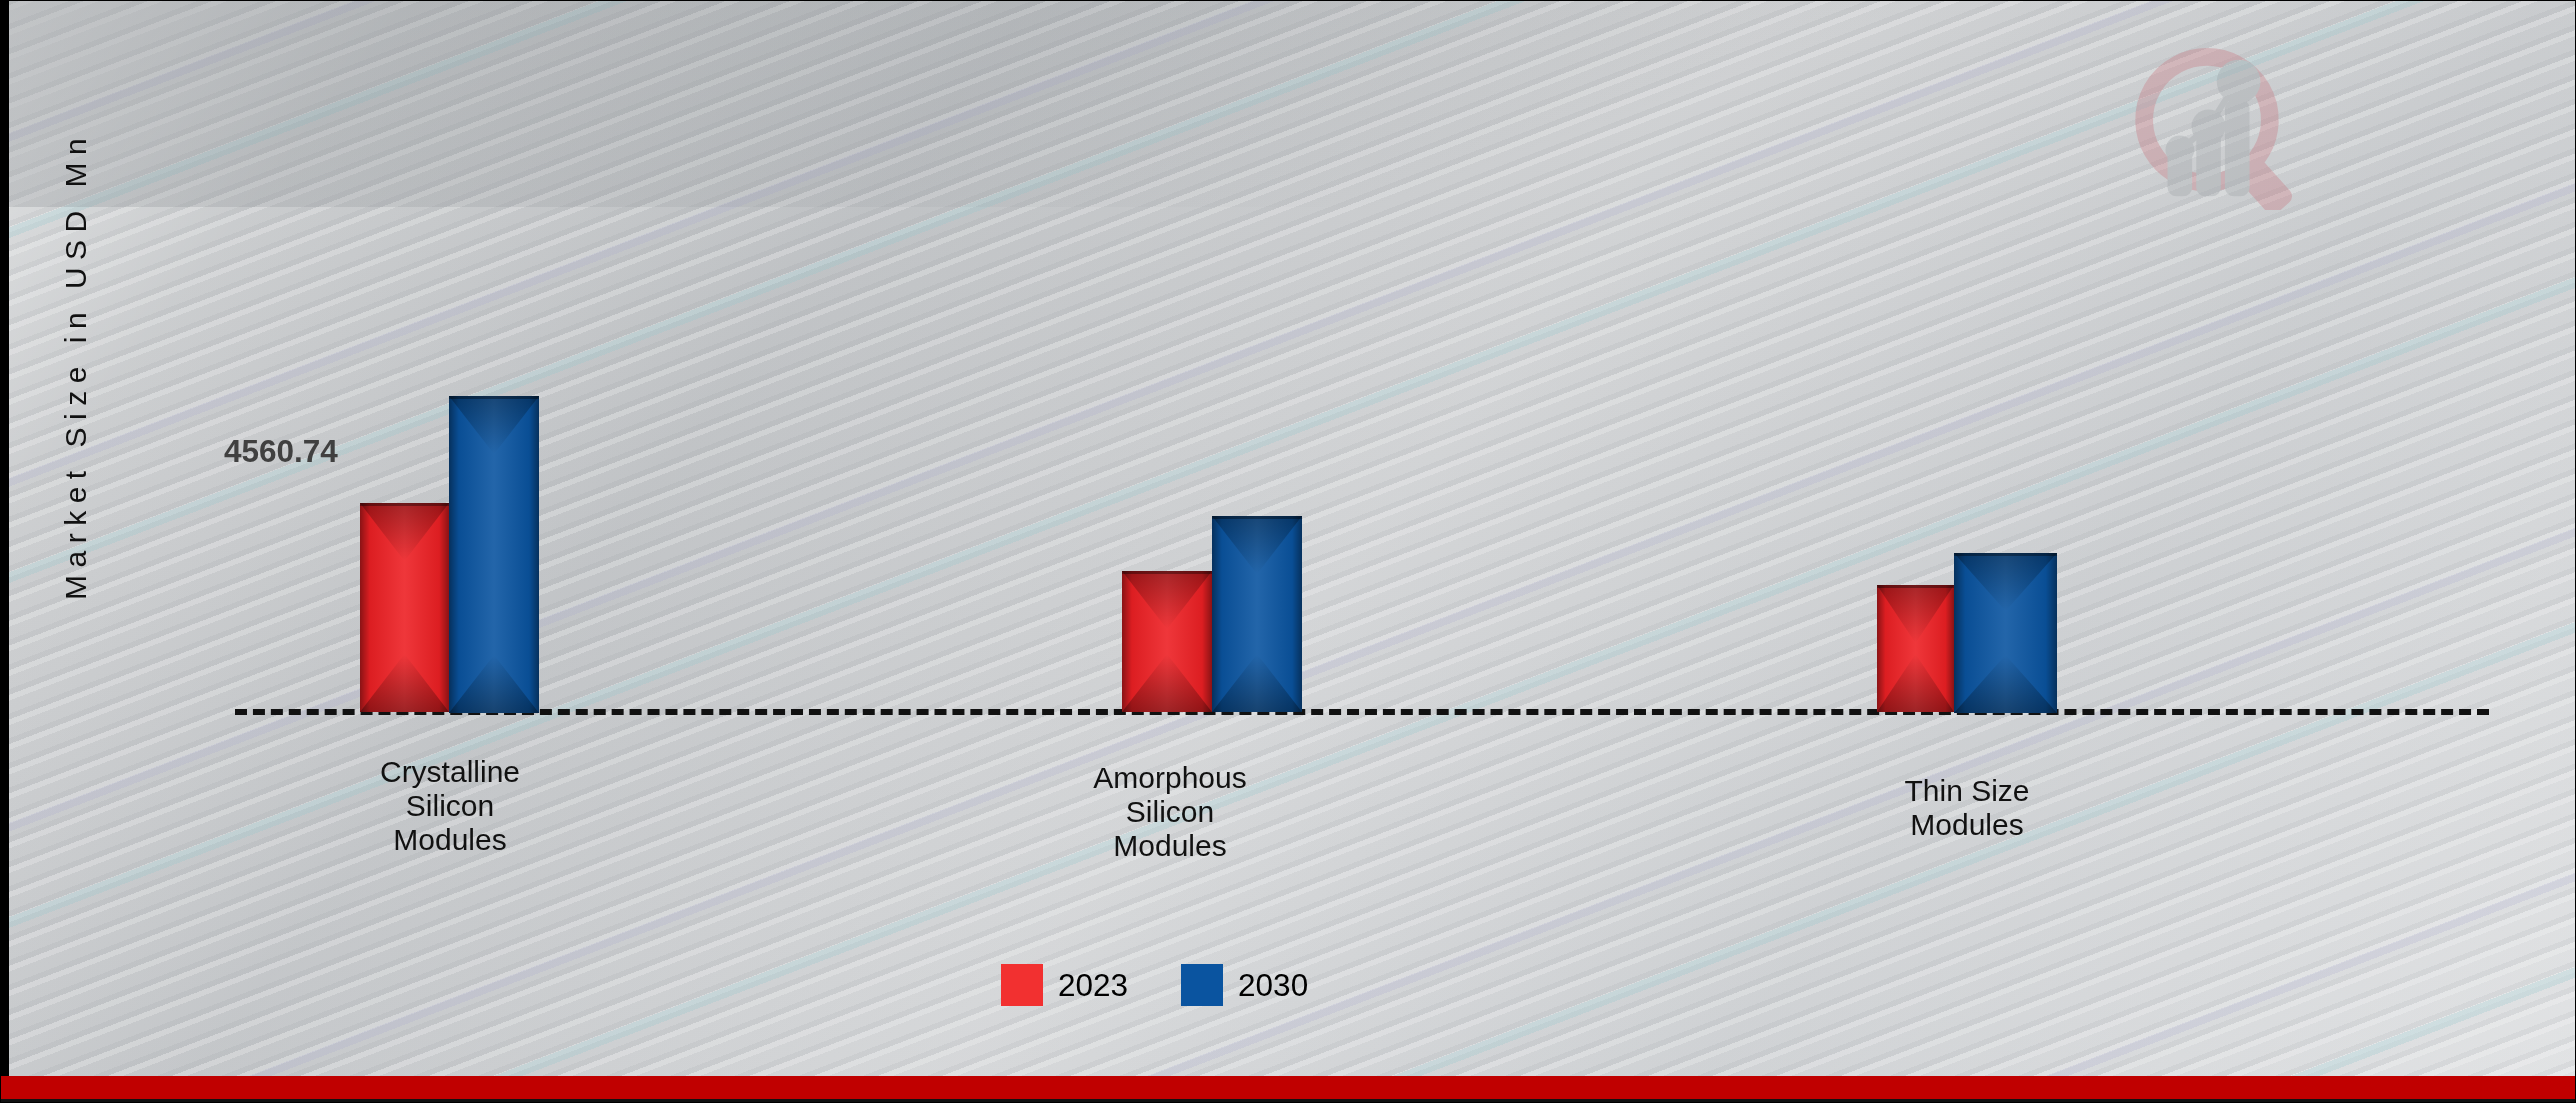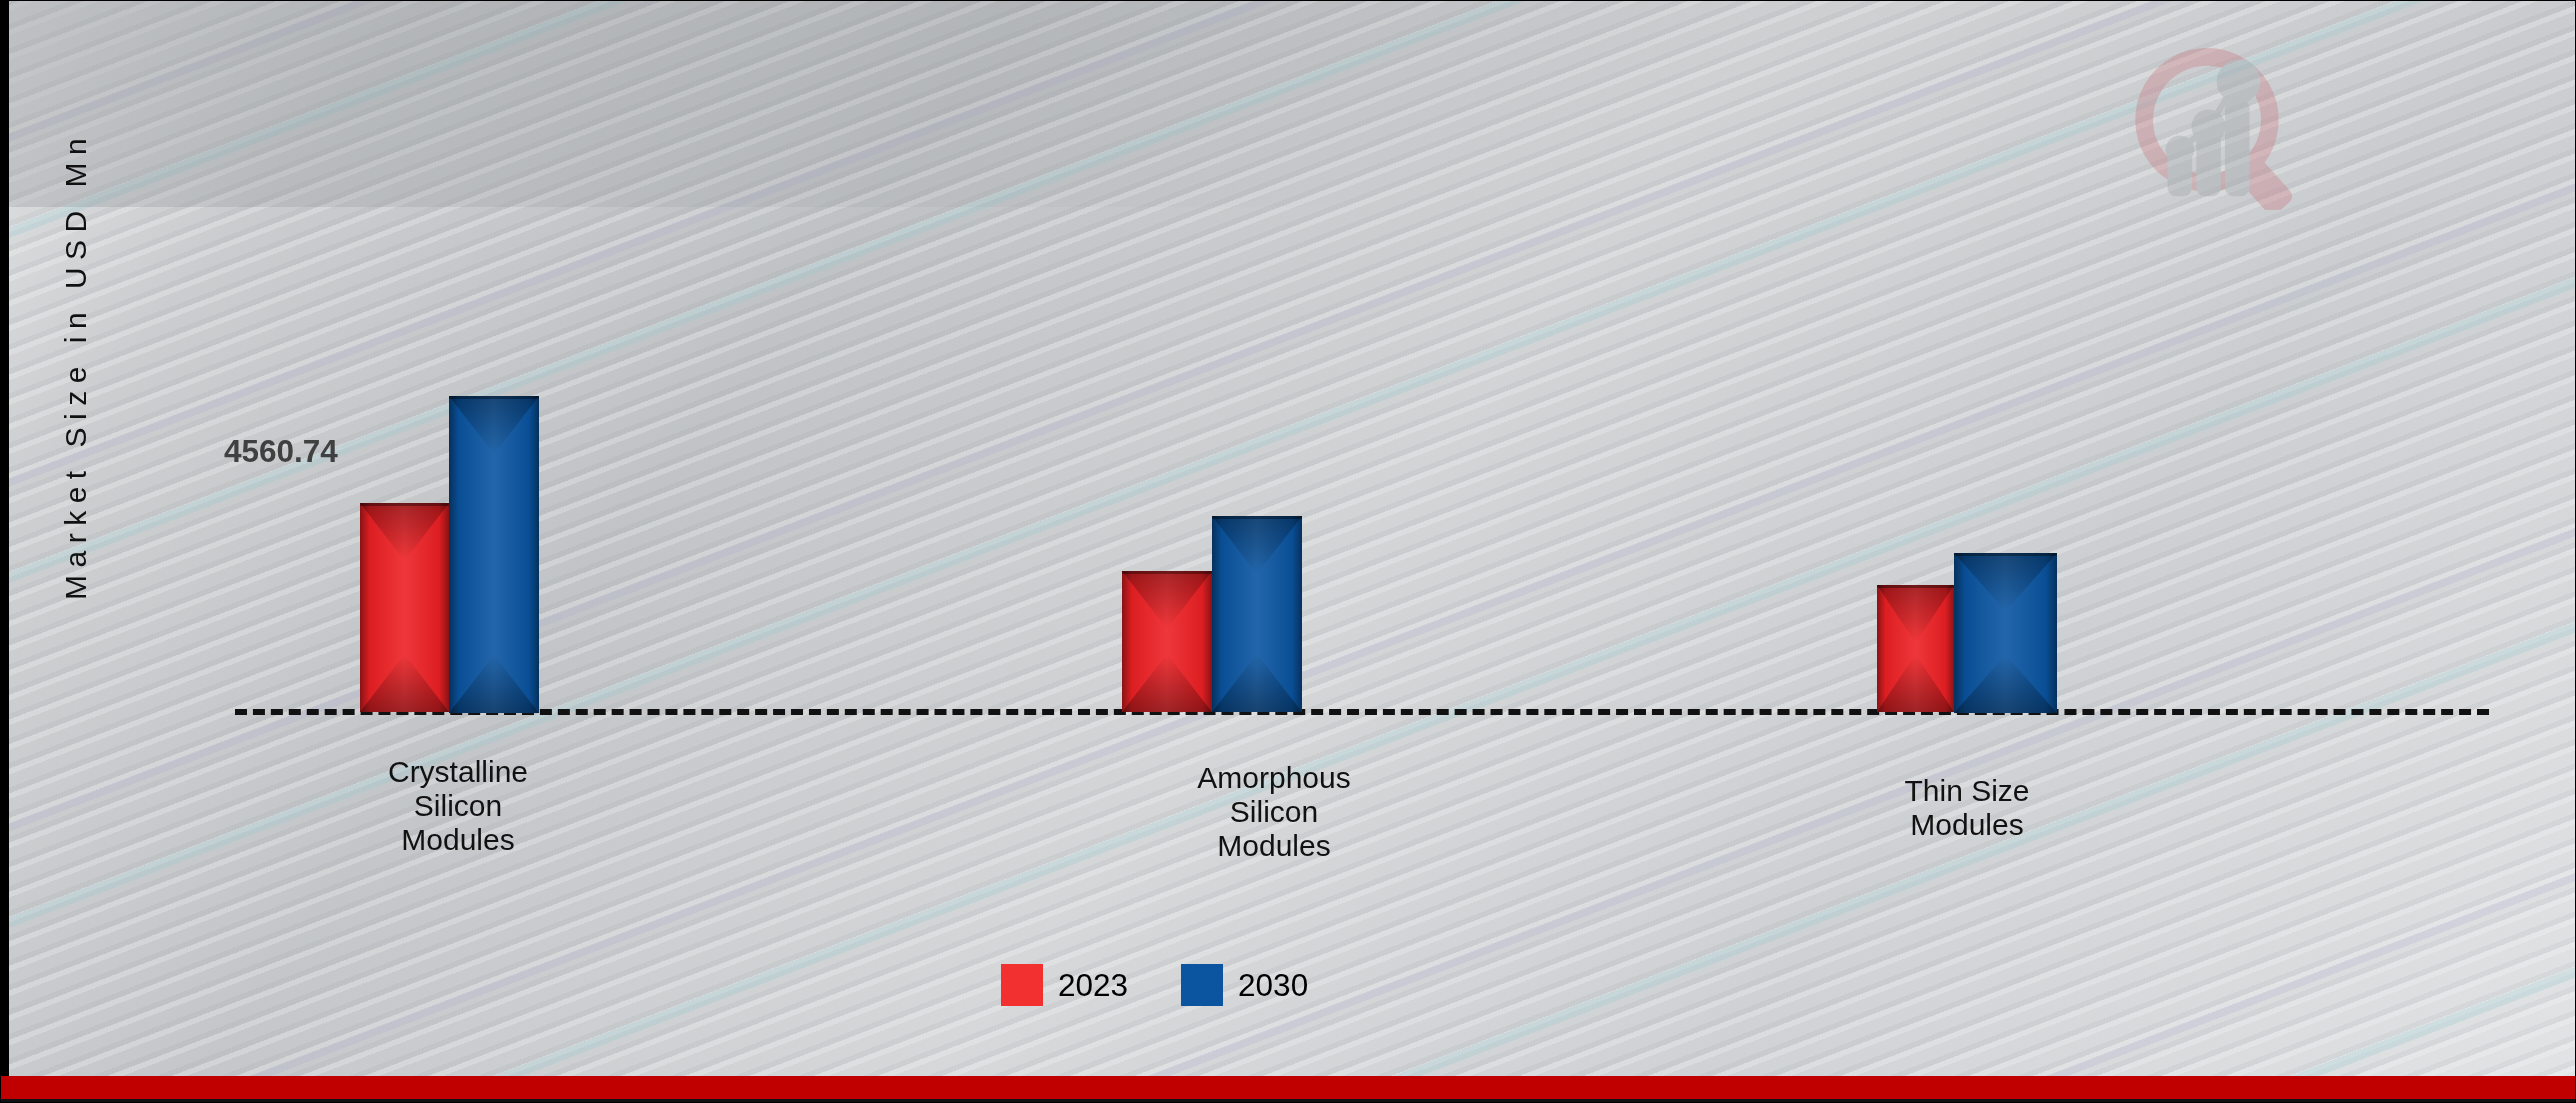--- a/index.html
+++ b/index.html
@@ -178,40 +178,40 @@
     <div class="bevel-bottom"></div>
   </div>
   <div class="bar blue" style="left:448px;width:90px;height:317px;top:395px;">
     <div class="face"></div>
     <div class="cap"></div>
     <div class="bevel-top"></div>
     <div class="bevel-bottom"></div>
   </div>
   <div class="datalabel" style="left:223px;top:432px;">4560.74</div>
 
-  <div class="catlabel" style="left:296px;top:754px;width:322px;">
+  <div class="catlabel" style="left:288px;top:754px;width:322px;">
     <div>Crystalline</div>
     <div>Silicon</div>
     <div>Modules</div>
   </div>
 
   <div class="bar red" style="left:1121px;width:90px;height:141px;top:570px;">
     <div class="face"></div>
     <div class="cap"></div>
     <div class="bevel-top"></div>
     <div class="bevel-bottom"></div>
   </div>
   <div class="bar blue" style="left:1211px;width:90px;height:196px;top:515px;">
     <div class="face"></div>
     <div class="cap"></div>
     <div class="bevel-top"></div>
     <div class="bevel-bottom"></div>
   </div>
 
-  <div class="catlabel" style="left:1112px;top:760px;width:322px;">
+  <div class="catlabel" style="left:1008px;top:760px;width:322px;">
     <div>Amorphous</div>
     <div>Silicon</div>
     <div>Modules</div>
   </div>
 
   <div class="bar red" style="left:1876px;width:77px;height:127px;top:584px;">
     <div class="face"></div>
     <div class="cap"></div>
     <div class="bevel-top"></div>
     <div class="bevel-bottom"></div>

